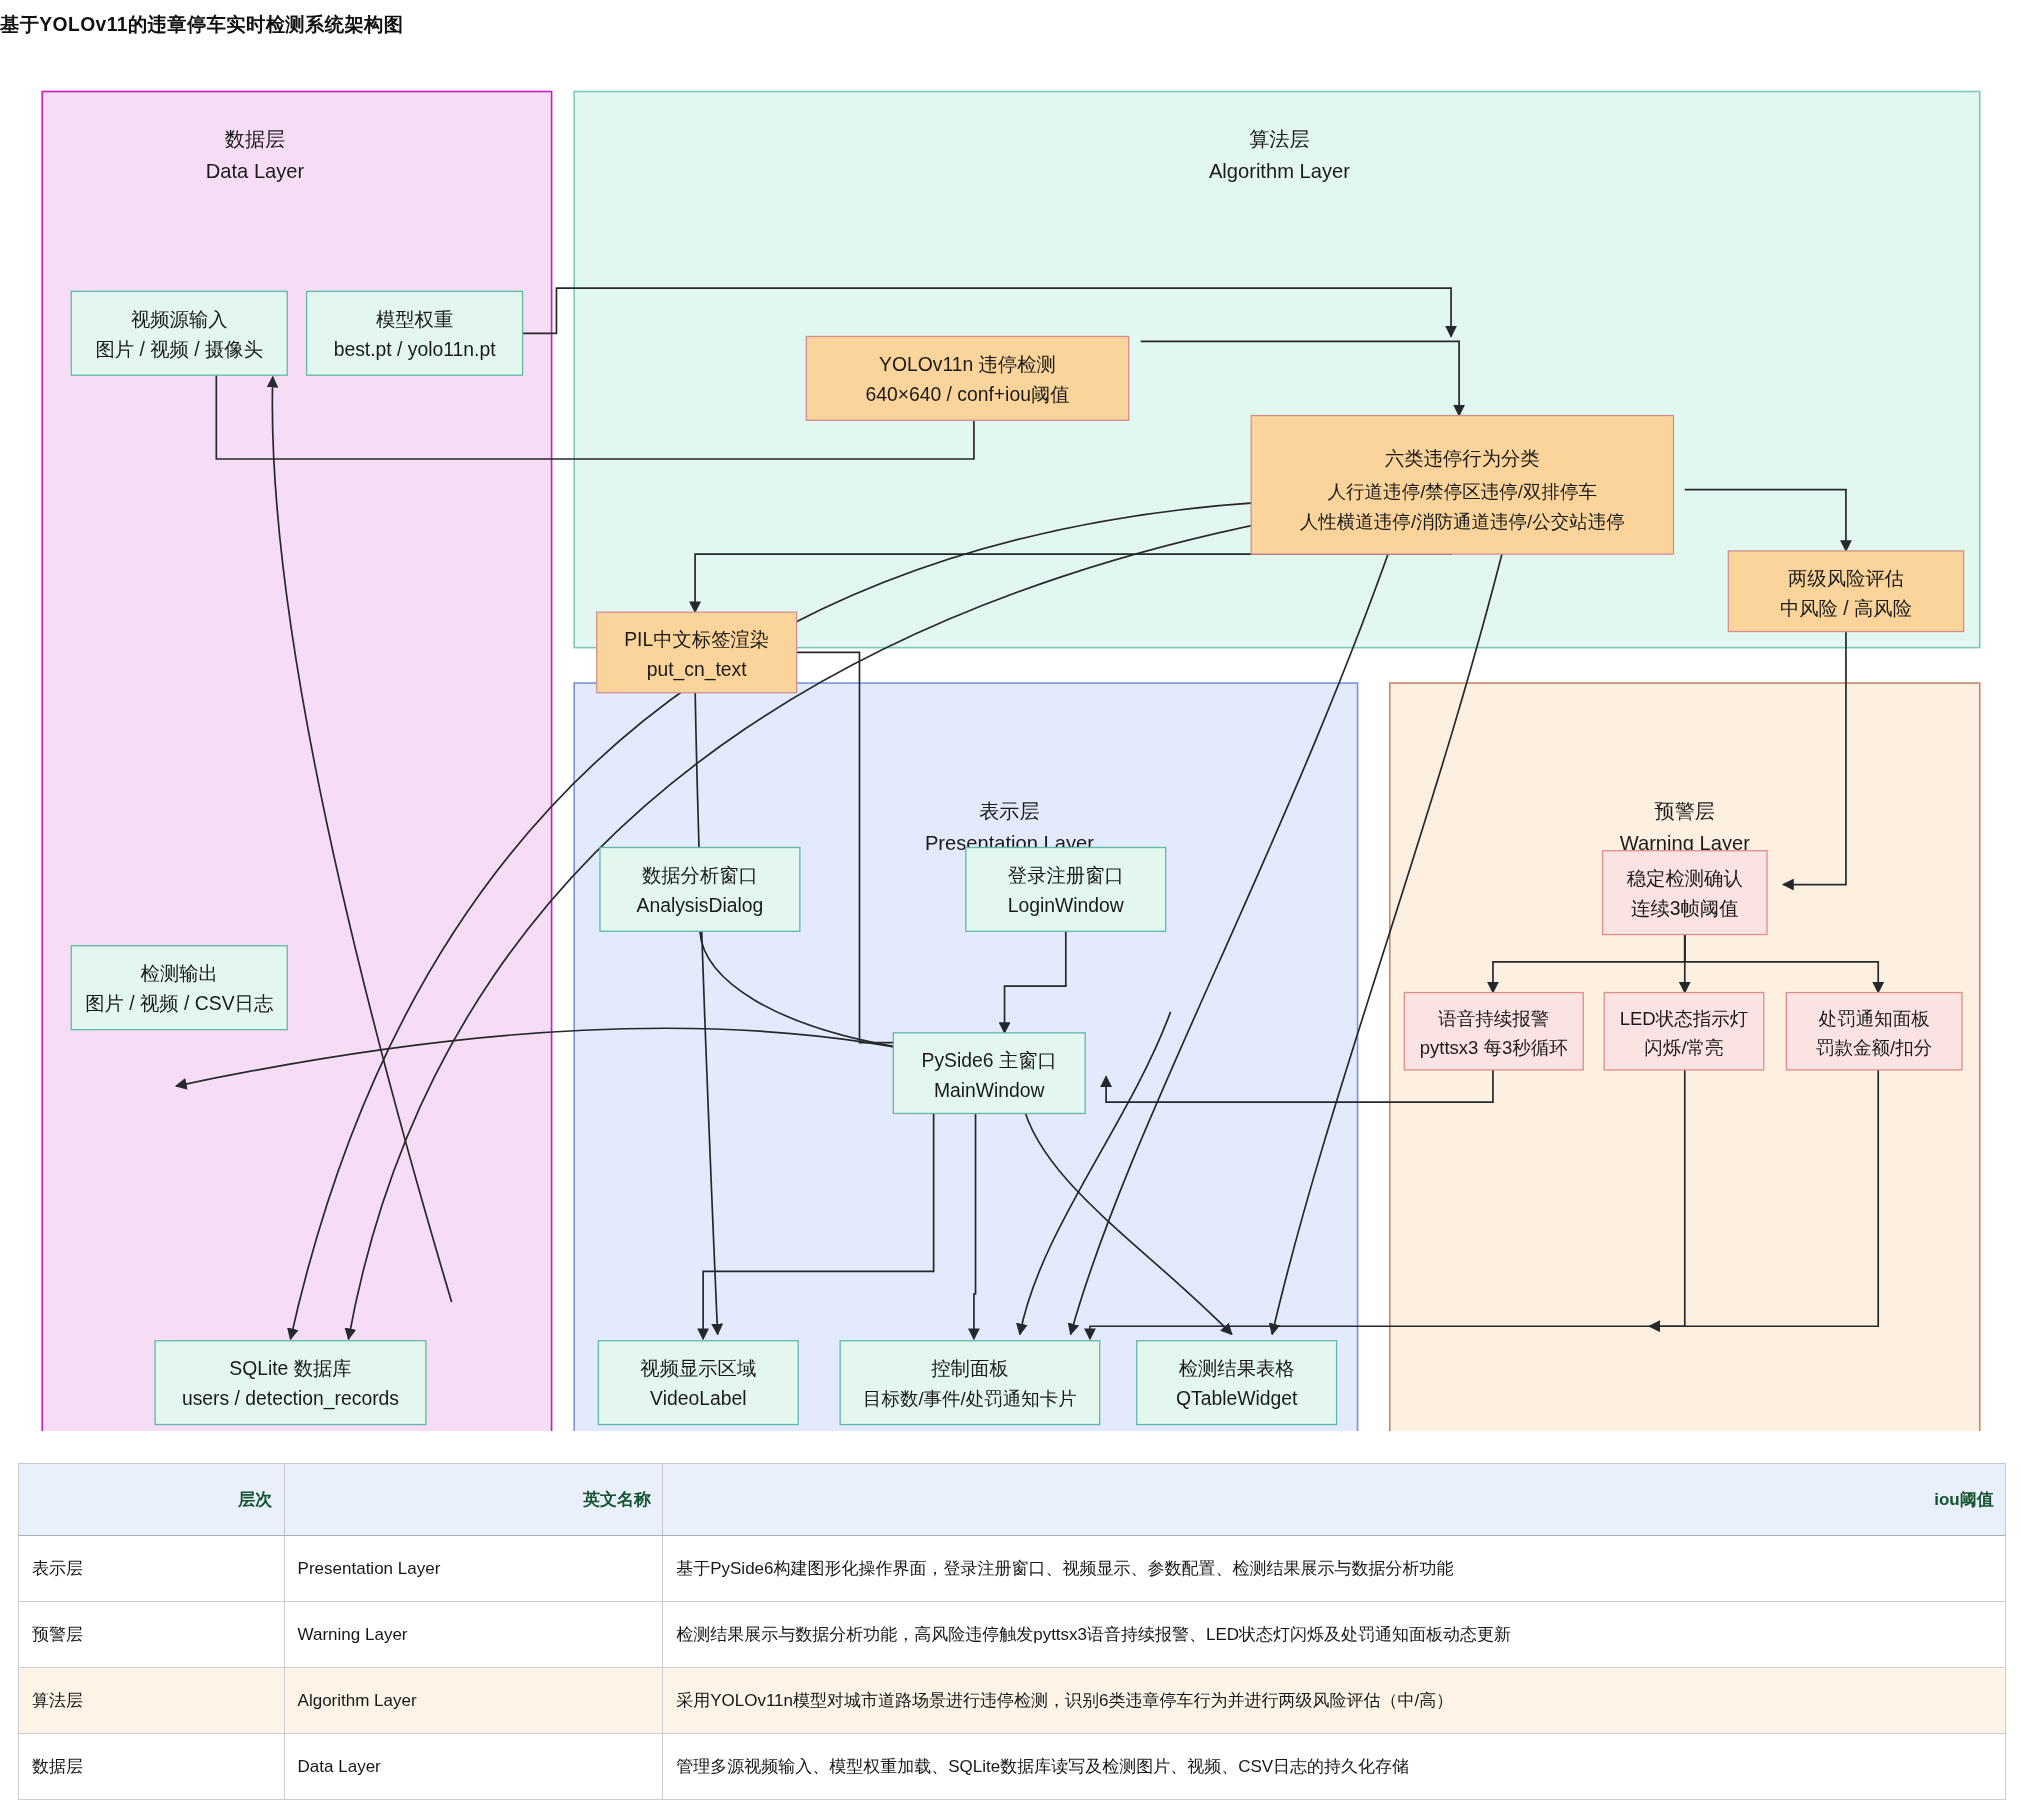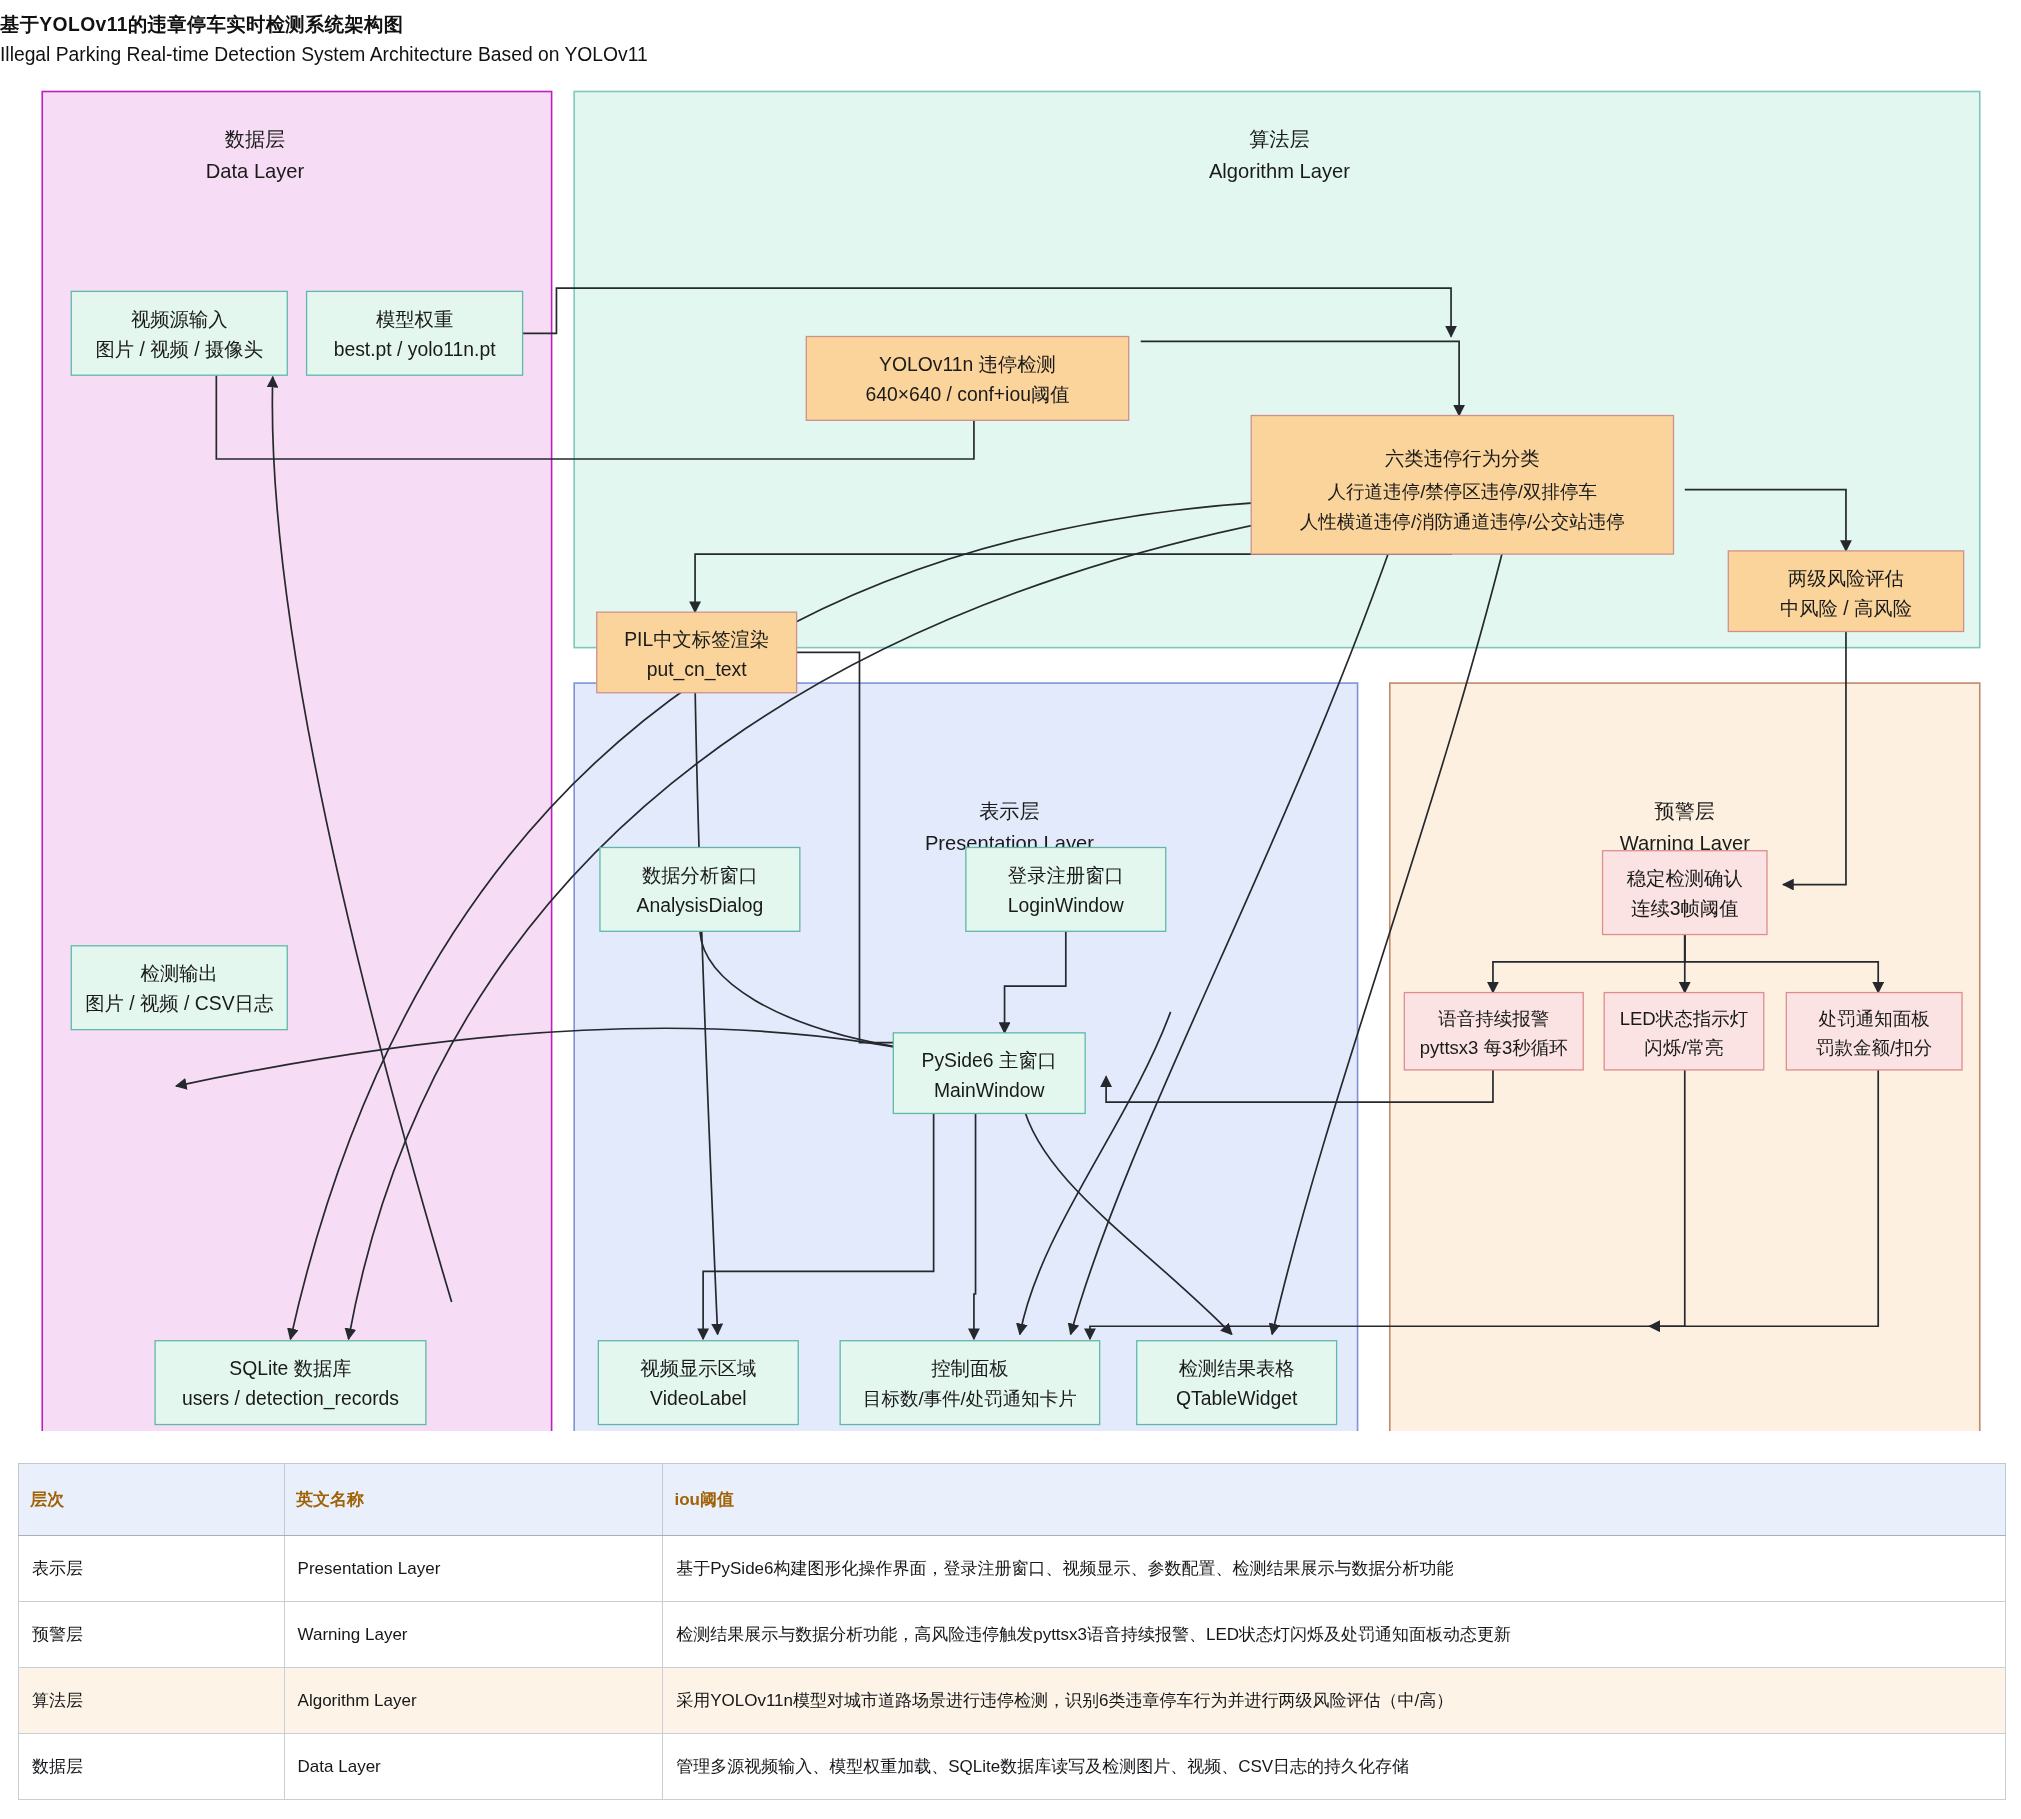--- a/index.html
+++ b/index.html
@@ -13,35 +13,34 @@
   .lbl{font-family:"Liberation Sans","DejaVu Sans",sans-serif;fill:#1a1a1a;}
   .layer-title{font-size:25px;text-anchor:middle;}
   .node-text{font-size:24px;text-anchor:middle;}
   .node-text-sm{font-size:23px;text-anchor:middle;}
   .edge{fill:none;stroke:#25282c;stroke-width:2.1;}
   .tbl-section{position:absolute;left:18px;top:1463px;width:1988px;}
   .tbl-caption{font-size:18px;font-weight:bold;color:#111;margin:0 0 18px 1.6px;}
   table.layers{border-collapse:collapse;width:1988px;table-layout:fixed;
     border:0.8px solid #c3c7cf;font-size:17px;}
   table.layers th{background:#eaf0fb;border:0.8px solid #c3c7cf;border-bottom:1.6px solid #a9b0bd;
-    font-weight:bold;text-align:left;padding:24px 11.3px;color:#a16207;margin-top:17px;}
+    font-weight:bold;text-align:right;padding:24px 11.3px;color:#14532d;margin-top:17px;}
   table.layers td{border:0.8px solid #c9cdd4;padding:21px 13px;color:#15171a;vertical-align:middle;}
   table.layers tr.row-alg td{background:#fdf3e6;}
   table.layers tr.row-plain td{background:#ffffff;}
   .col-a{width:242px;}
   .col-b{width:355px;}
 </style>
 </head>
 <body>
 
 <div class="page">
 
   <div class="title-block">
     <div class="title-cn">基于YOLOv11的违章停车实时检测系统架构图</div>
-    <div class="title-en">Illegal Parking Real-time Detection System Architecture Based on YOLOv11</div>
   </div>
 
   <div class="diagram-wrap">
   <svg class="diagram" viewBox="0 0 2508 1680" xmlns="http://www.w3.org/2000/svg">
     <defs>
       <marker id="arrow" viewBox="0 0 10 10" refX="9" refY="5" markerWidth="7" markerHeight="7" orient="auto-start-reverse">
         <path d="M 0 0 L 10 5 L 0 10 z" fill="#25282c"></path>
       </marker>
     </defs>
 

